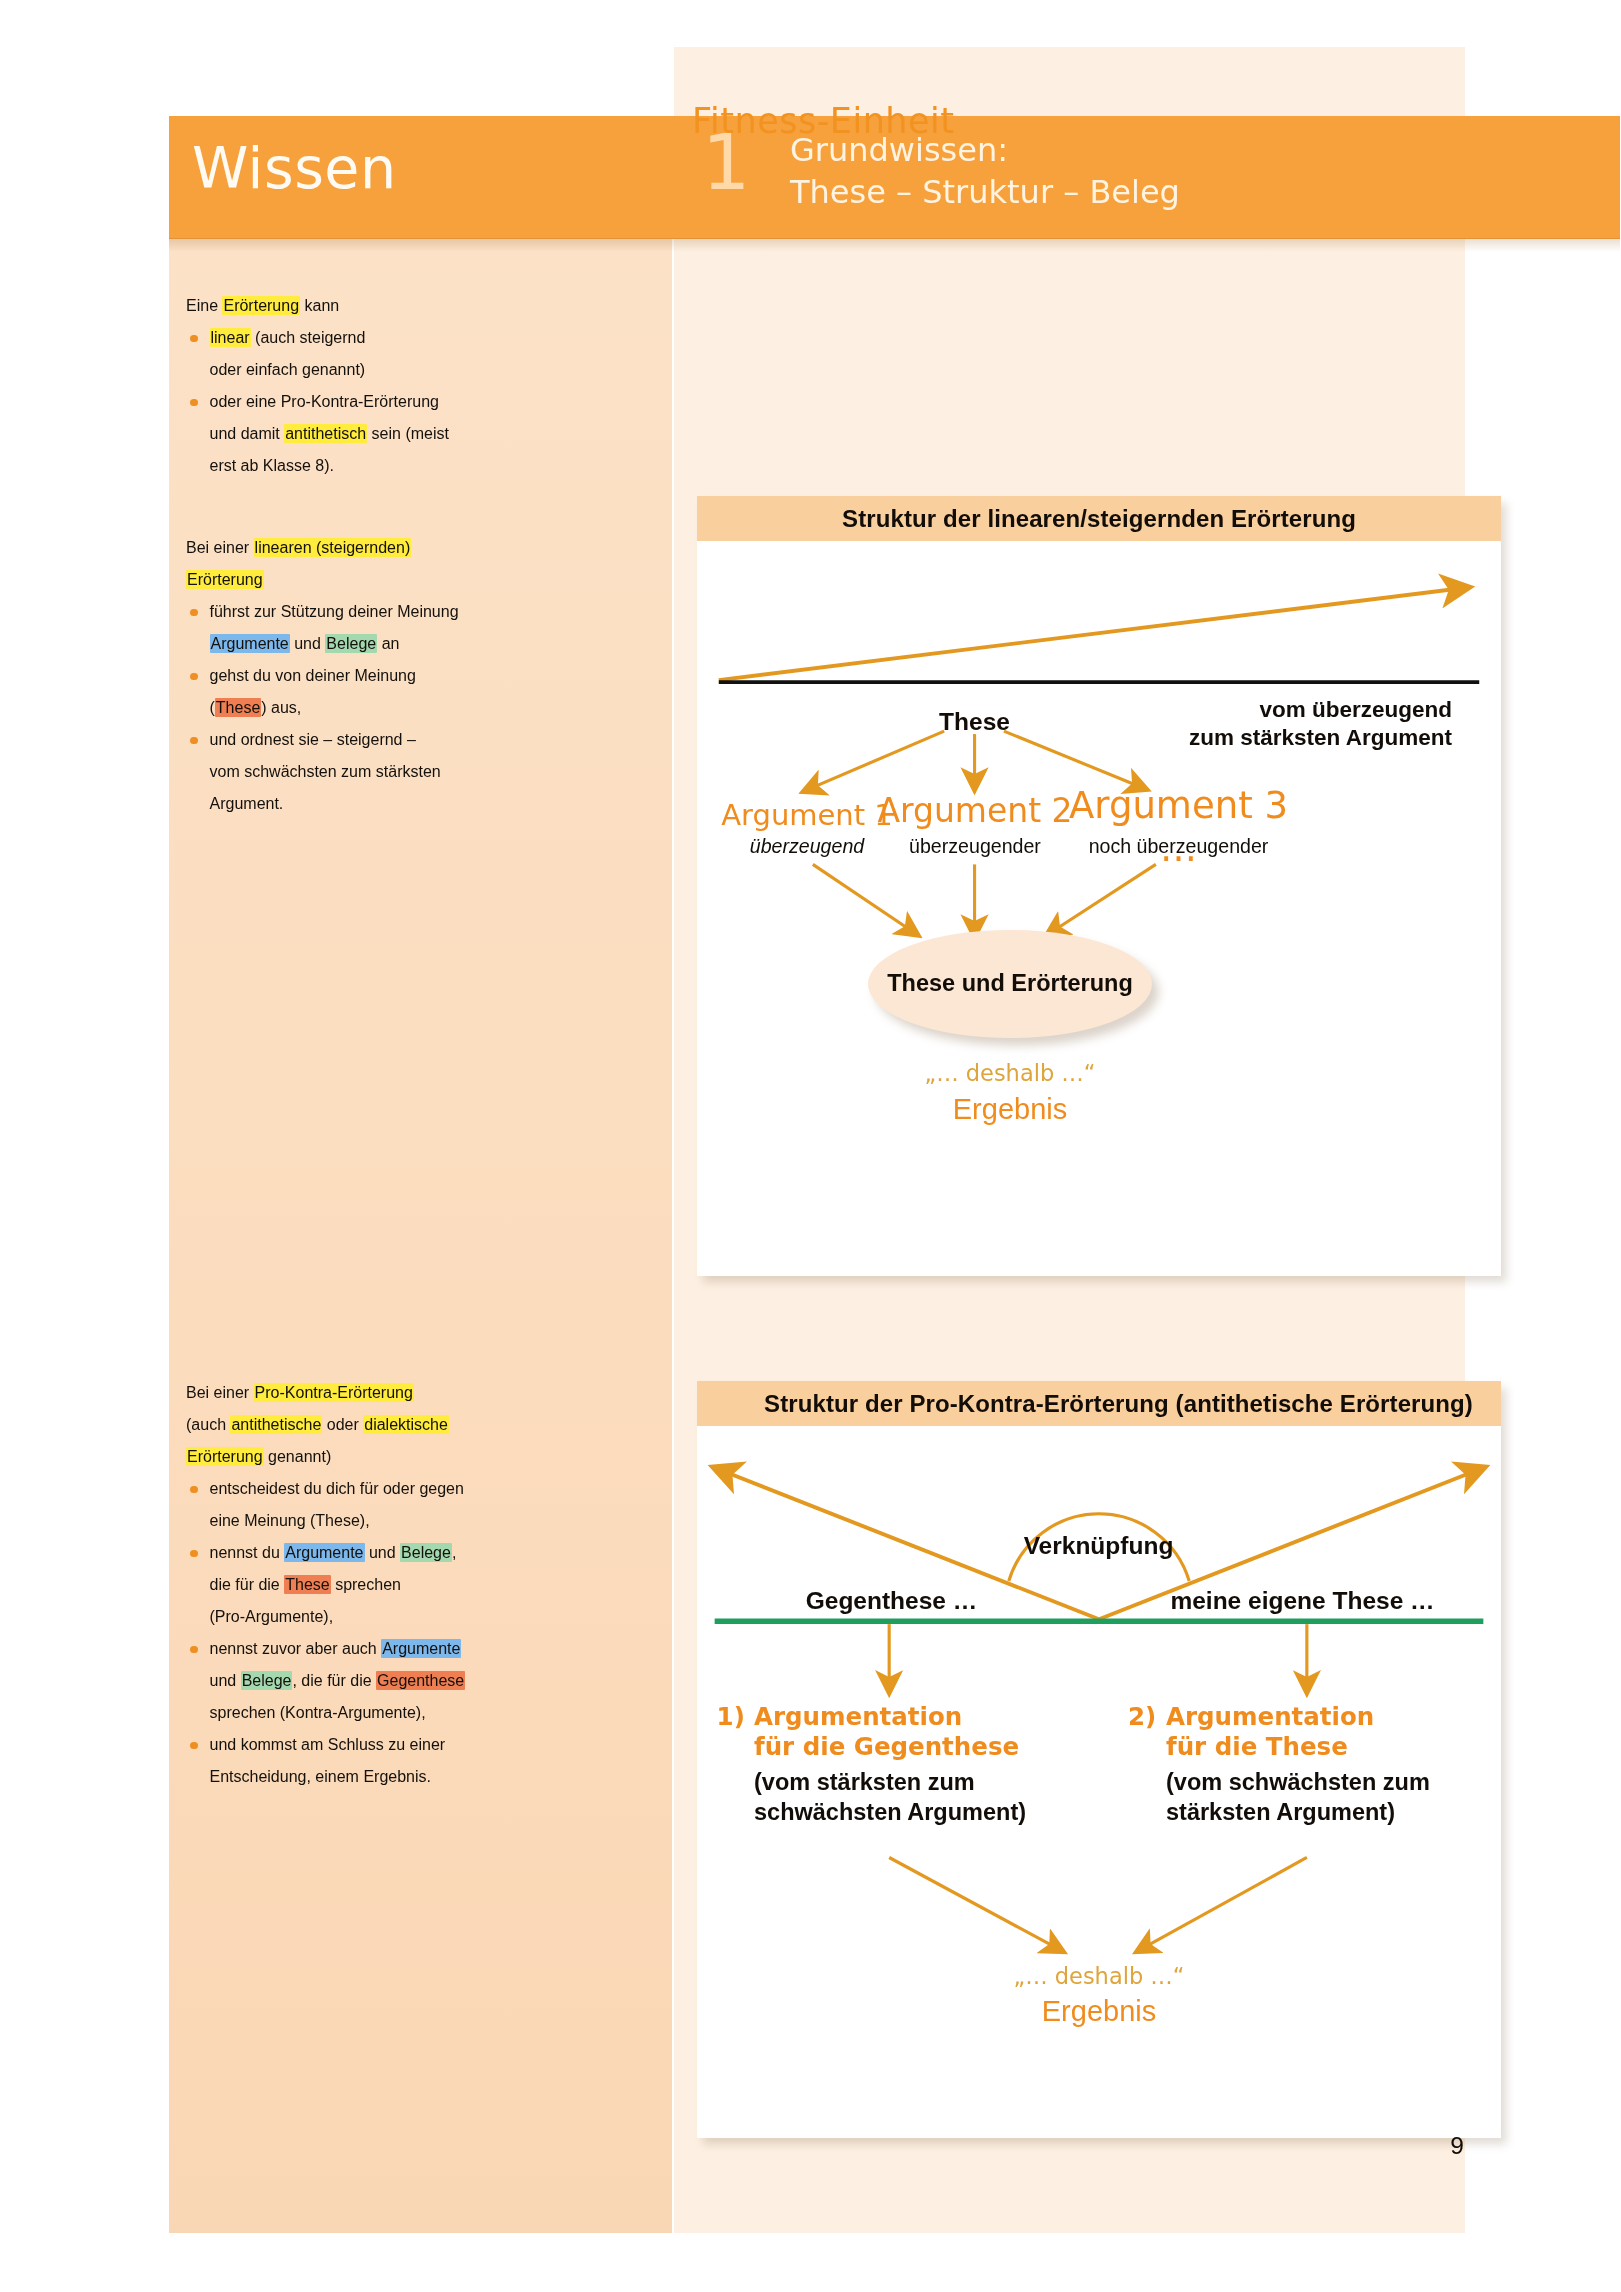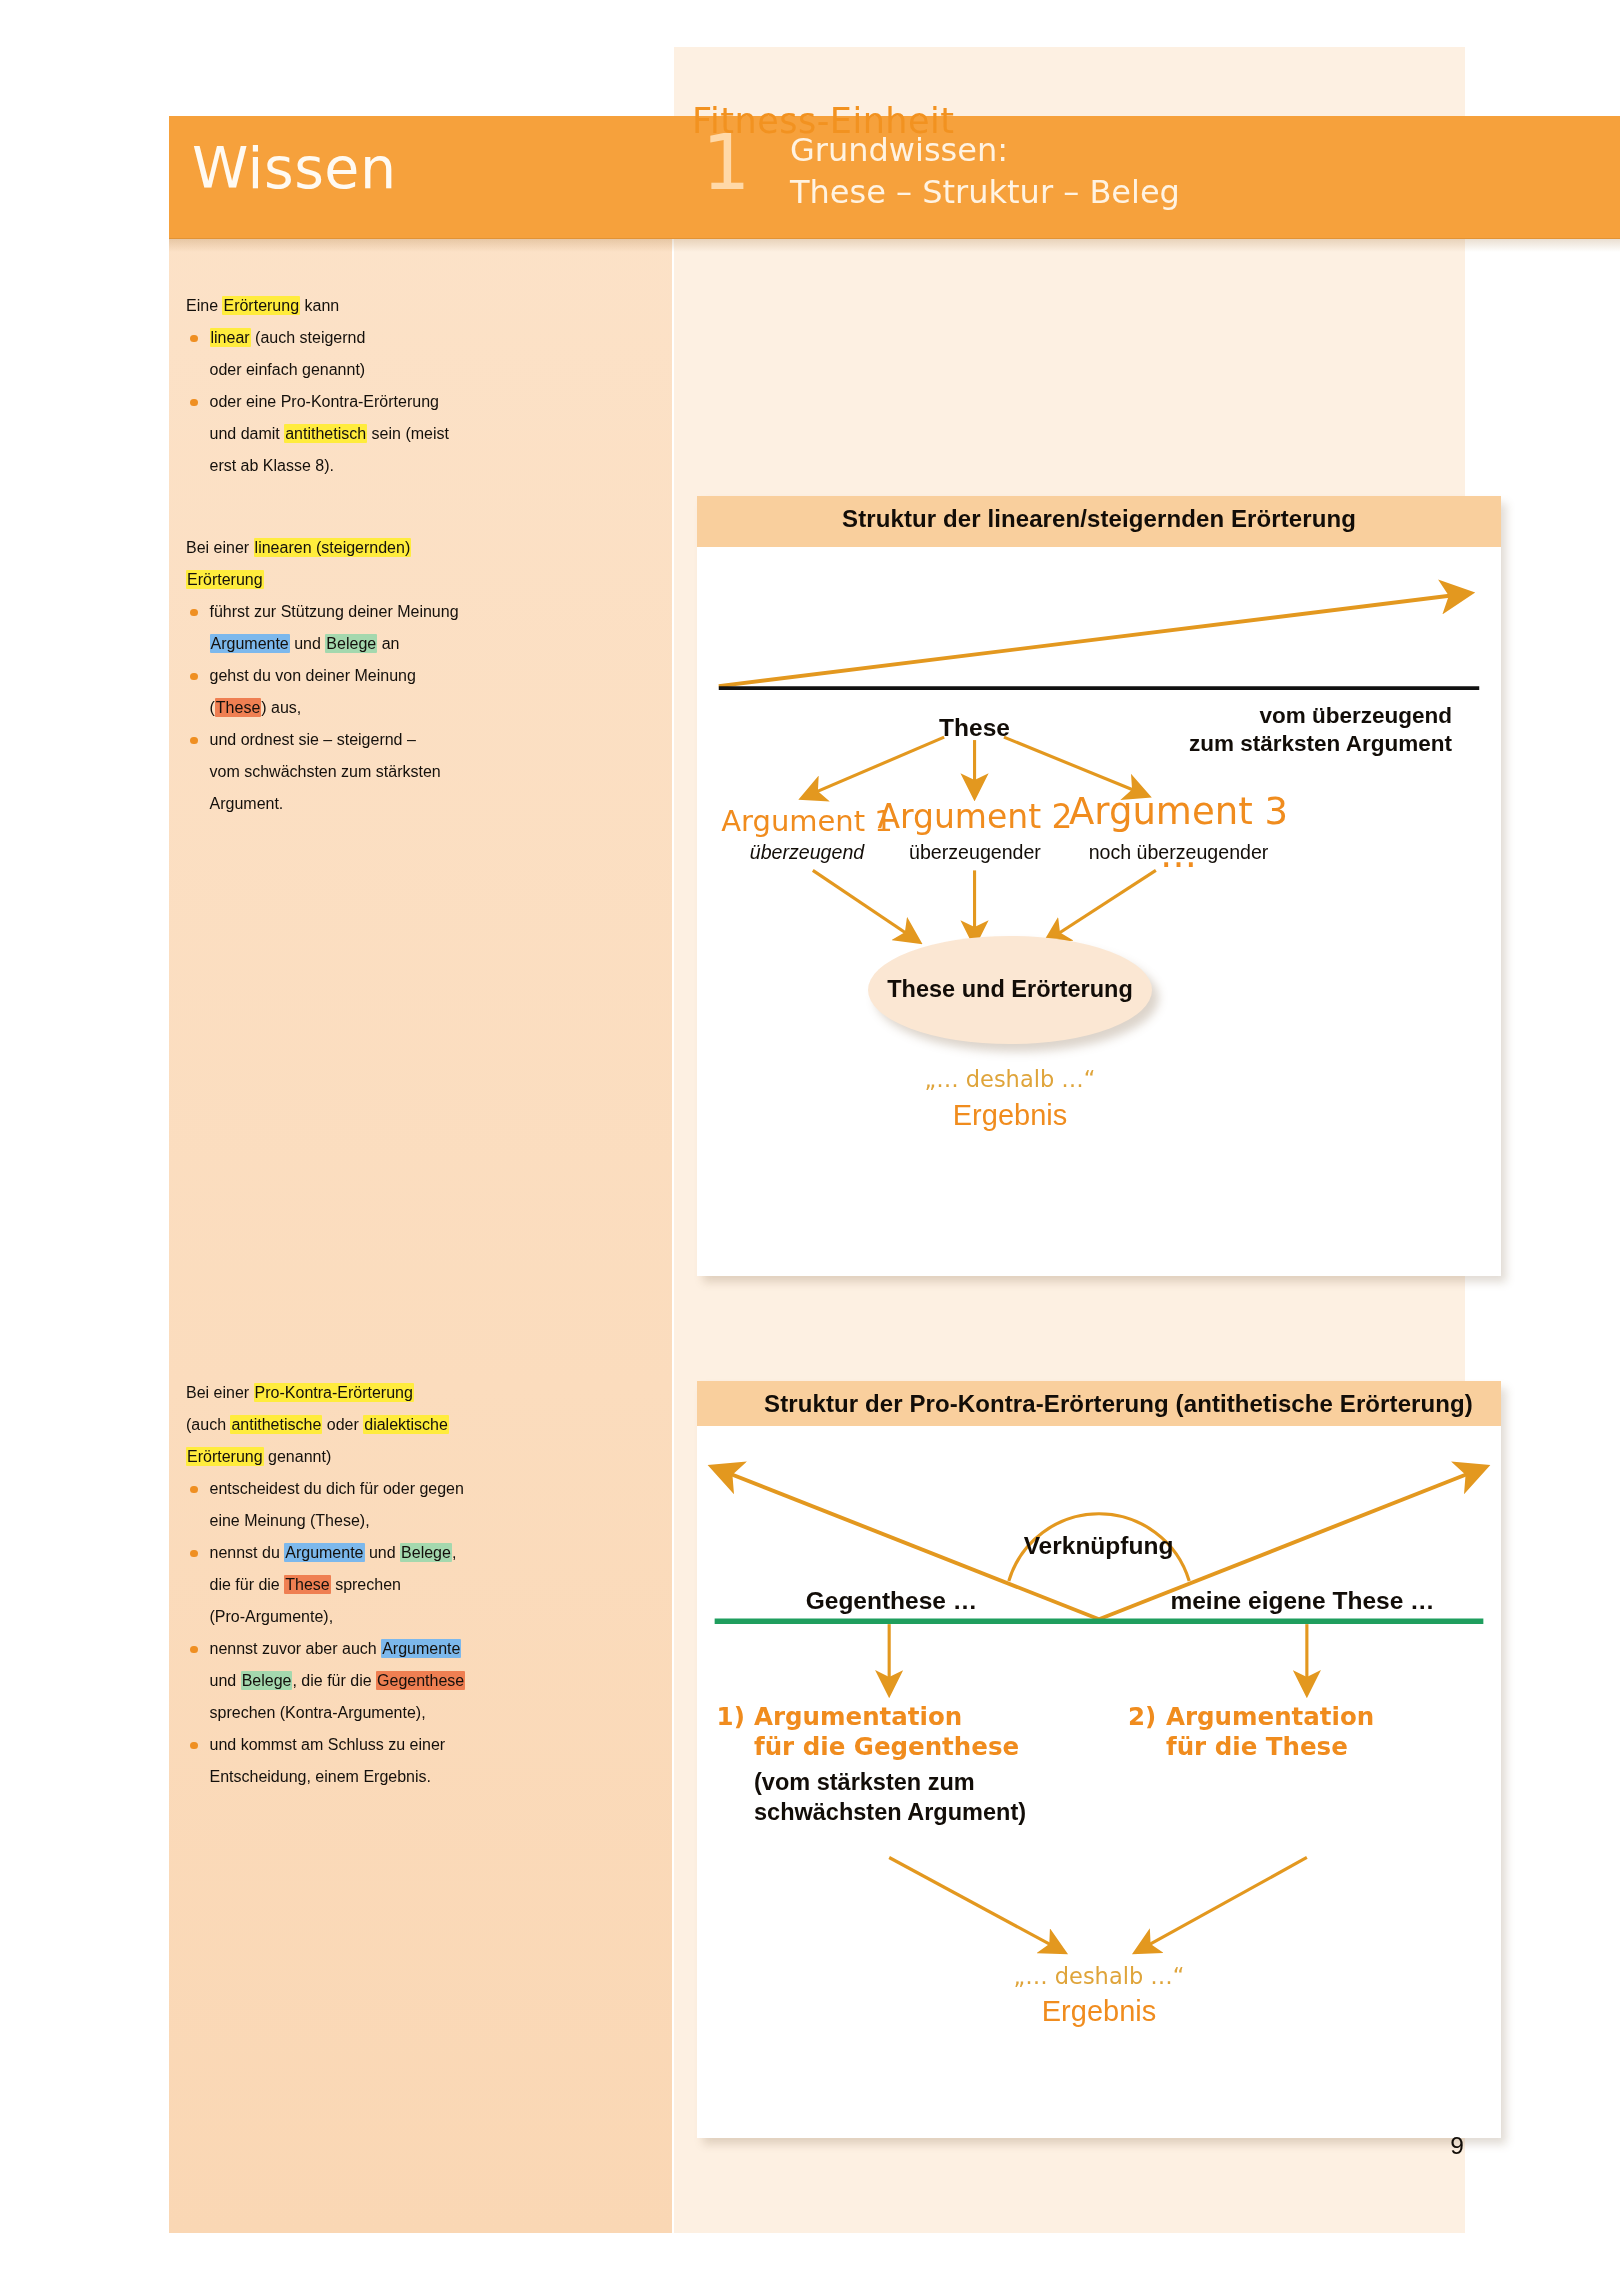--- a/index.html
+++ b/index.html
@@ -163,21 +163,21 @@
   }
   .dbox-title {
     background: #f9cf9d;
     text-align: center;
     font-family: "Liberation Sans", sans-serif;
     font-weight: bold;
     color: #120d08;
     letter-spacing: 0.1px;
   }
   #dbox1 { left: 697px; top: 496px; width: 804px; height: 780px; }
-  #dbox1 .dbox-title { height: 51px; line-height: 45px; font-size: 24px; }
+  #dbox1 .dbox-title { height: 45px; line-height: 45px; font-size: 24px; }
   #dbox2 { left: 697px; top: 1381px; width: 804px; height: 757px; }
   #dbox2 .dbox-title { height: 45px; line-height: 45px; font-size: 24px; padding-left: 39px; }
 
   .dcanvas { position: relative; width: 100%; height: calc(100% - 45px); }
   .dcanvas svg { position: absolute; left: 0; top: 0; }
 
   .lbl {
     position: absolute;
     font-family: "Liberation Sans", sans-serif;
     color: #120d08;
@@ -354,20 +354,24 @@
       <div class="lbl lbl-bold" style="left:57px; top:341px; font-size:23.5px; line-height:30px;">
         <span>(vom stärksten zum</span><br>
         <span>schwächsten Argument)</span>
       </div>
 
       <div class="lbl orange-hand" style="left:431px; top:276px; font-size:24.5px; font-weight:bold;">2)</div>
       <div class="lbl orange-hand" style="left:469px; top:276px; font-size:24.5px; font-weight:bold; line-height:30px;">
         <span>Argumentation</span><br>
         <span>für die These</span>
       </div>
+      <div class="lbl lbl-bold" style="left:469px; top:341px; font-size:23.5px; line-height:30px;">
+        <span>(vom schwächsten zum</span><br>
+        <span>stärksten Argument)</span>
+      </div>
 
       <div class="lbl deshalb" style="left:255px; top:537px; width:294px; text-align:center;">„… deshalb …“</div>
       <div class="lbl ergebnis" style="left:255px; top:569px; width:294px; text-align:center;">Ergebnis</div>
     </div>
   </div>
 
   <div class="page-number">9</div>
 
 </div>
 

